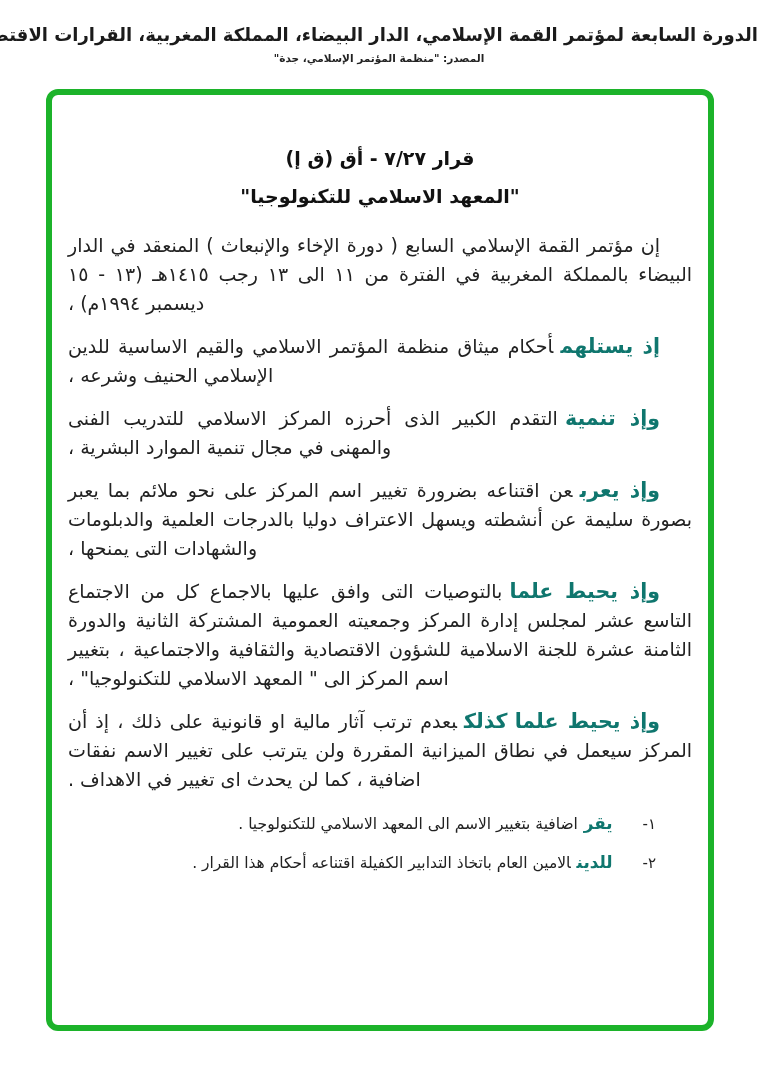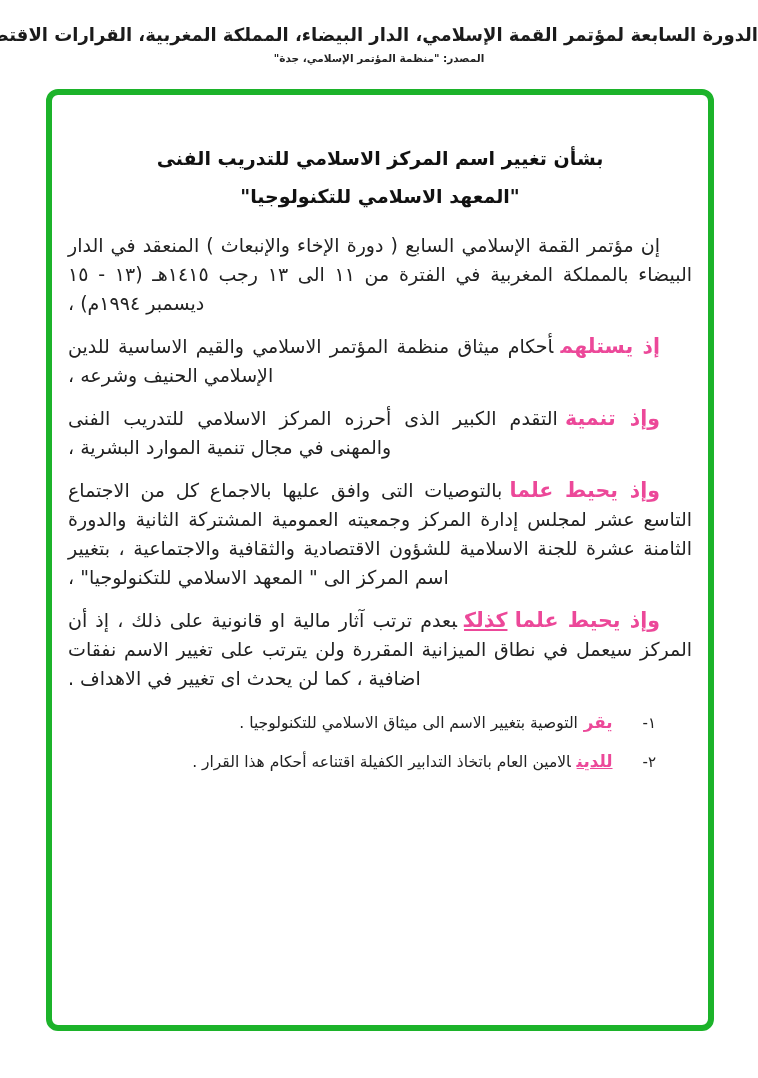--- a/index.html
+++ b/index.html
@@ -69,25 +69,24 @@
     line-height: 29px;
     text-align: justify;
     text-align-last: left;   
     text-indent: 32px;
     margin: 0 0 14px 0;
     color: #222;
   }
   .lead {
     font-weight: bold;
     font-size: 1.08em;
-    color: #ec4899;
+    color: #0f766e;
     margin-inline-end: 0.35em;
   }
   .lead-underline {
-    text-decoration: underline;
   }
   
   .items {
     margin-top: 6px;
     padding-right: 36px;
   }
   .item {
     display: flex;
     align-items: baseline;
     gap: 30px;
@@ -108,39 +107,40 @@
 <div class="page">
 
   <div class="scan-header">
     <div class="scan-header-line1">الدورة السابعة لمؤتمر القمة الإسلامي، الدار البيضاء، المملكة المغربية، القرارات الاقتصادية، القرار الرقم ٧/٢٧-أق (ق.أ)</div>
     <div class="scan-header-line2">المصدر: "منظمة المؤتمر الإسلامي، جدة"</div>
   </div>
 
   <div class="frame" style="border-color: rgb(28, 179, 42);">
 
     <div class="title-block">
-      <div class="title-line">بشأن تغيير اسم المركز الاسلامي للتدريب الفنى</div>
+      <div class="title-line">قرار ٧/٢٧ - أق (ق إ)</div>
       <div class="title-line">"المعهد الاسلامي للتكنولوجيا"</div>
     </div>
 
     <p class="para"><span>إن مؤتمر القمة الإسلامي السابع ( دورة الإخاء والإنبعاث ) المنعقد في الدار البيضاء بالمملكة المغربية في الفترة من ١١ الى ١٣ رجب ١٤١٥هـ (١٣ - ١٥ ديسمبر ١٩٩٤م) ،</span></p>
 
     <p class="para"><span class="lead">إذ يستلهم</span><span>أحكام ميثاق منظمة المؤتمر الاسلامي والقيم الاساسية للدين الإسلامي الحنيف وشرعه ،</span></p>
 
     <p class="para"><span class="lead">وإذ تنمية</span><span>التقدم الكبير الذى أحرزه المركز الاسلامي للتدريب الفنى والمهنى في مجال تنمية الموارد البشرية ،</span></p>
 
+    <p class="para"><span class="lead">وإذ يعرب</span><span>عن اقتناعه بضرورة تغيير اسم المركز على نحو ملائم بما يعبر بصورة سليمة عن أنشطته ويسهل الاعتراف دوليا بالدرجات العلمية والدبلومات والشهادات التى يمنحها ،</span></p>
 
     <p class="para"><span class="lead">وإذ يحيط علما</span><span>بالتوصيات التى وافق عليها بالاجماع كل من الاجتماع التاسع عشر لمجلس إدارة المركز وجمعيته العمومية المشتركة الثانية والدورة الثامنة عشرة للجنة الاسلامية للشؤون الاقتصادية والثقافية والاجتماعية ، بتغيير اسم المركز الى " المعهد الاسلامي للتكنولوجيا" ،</span></p>
 
     <p class="para"><span class="lead">وإذ يحيط علما</span><span class="lead lead-underline">كذلك</span><span>بعدم ترتب آثار مالية او قانونية على ذلك ، إذ أن المركز سيعمل في نطاق الميزانية المقررة ولن يترتب على تغيير الاسم نفقات اضافية ، كما لن يحدث اى تغيير في الاهداف .</span></p>
 
     <div class="items">
       <div class="item">
         <span class="item-num">١-</span>
-        <span class="item-body"><span class="lead">يقر</span><span>التوصية بتغيير الاسم الى ميثاق الاسلامي للتكنولوجيا .</span></span>
+        <span class="item-body"><span class="lead">يقر</span><span>اضافية بتغيير الاسم الى المعهد الاسلامي للتكنولوجيا .</span></span>
       </div>
       <div class="item">
         <span class="item-num">٢-</span>
         <span class="item-body"><span class="lead lead-underline">للدين</span><span>الامين العام باتخاذ التدابير الكفيلة اقتناعه أحكام هذا القرار .</span></span>
       </div>
     </div>
 
   </div>
 </div>
 

